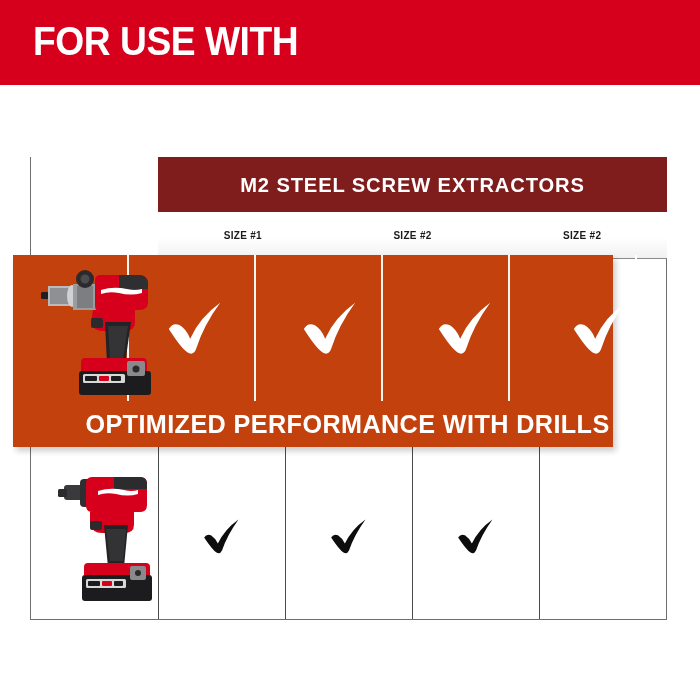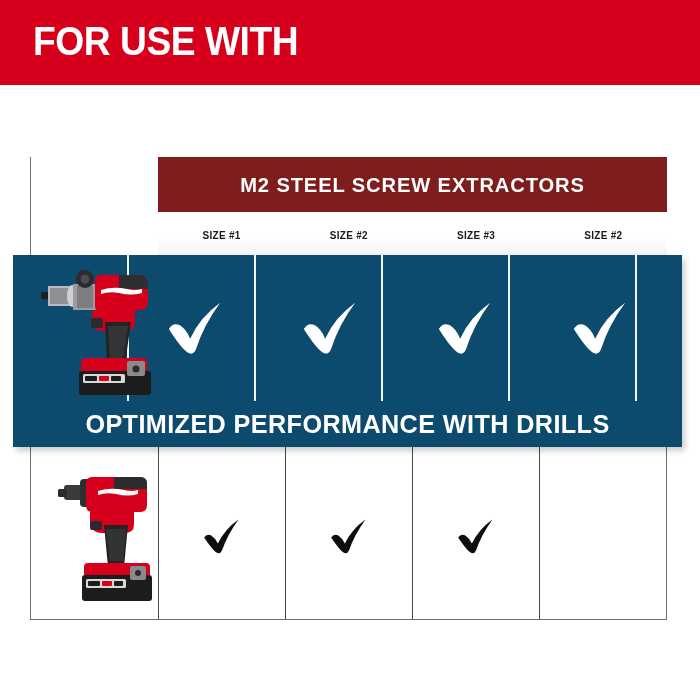--- a/index.html
+++ b/index.html
@@ -166,23 +166,23 @@
     display: flex;
     align-items: center;
     justify-content: center;
   }
 
   
   .gray-panel {
     position: absolute;
     left: 13px;
     top: 255px;
-    width: 669px;
+    width: 600px;
     height: 192px;
-    background: #0c4a6e;
+    background: #c2410c;
     box-shadow: 3px 4px 6px rgba(0,0,0,0.20);
   }
   .gray-panel-dividers {
     position: absolute;
     left: 0; top: 0;
     width: 669px; height: 192px;
   }
   .gray-panel-dividers .gd {
     position: absolute;
     top: 0;
@@ -268,23 +268,20 @@
   <div class="black-bar">
     <span class="black-bar-text">M2 STEEL SCREW EXTRACTORS</span>
   </div>
 
   <div class="size-row">
     <div class="size-cell">
       <span>SIZE #1</span>
     </div>
     <div class="size-cell">
       <span>SIZE #2</span>
-    </div>
-    <div class="size-cell">
-      <span>SIZE #3</span>
     </div>
     <div class="size-cell">
       <span>SIZE #2</span>
     </div>
   </div>
 
   <div class="row1">
     <div class="cells">
       <div class="cell"></div>
       <div class="cell"></div>

